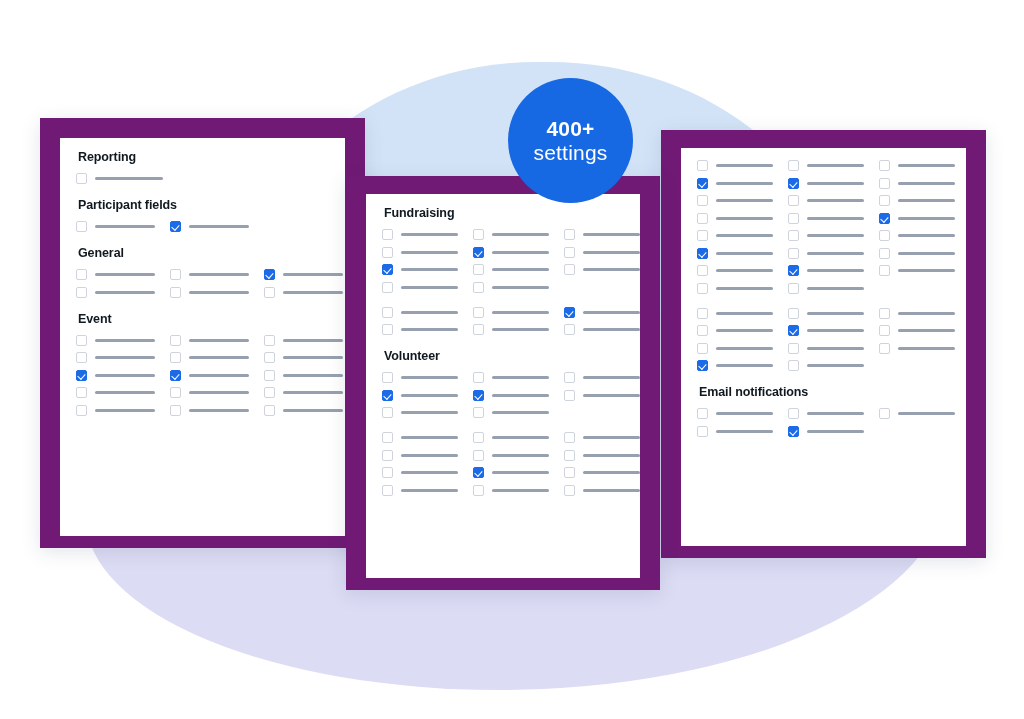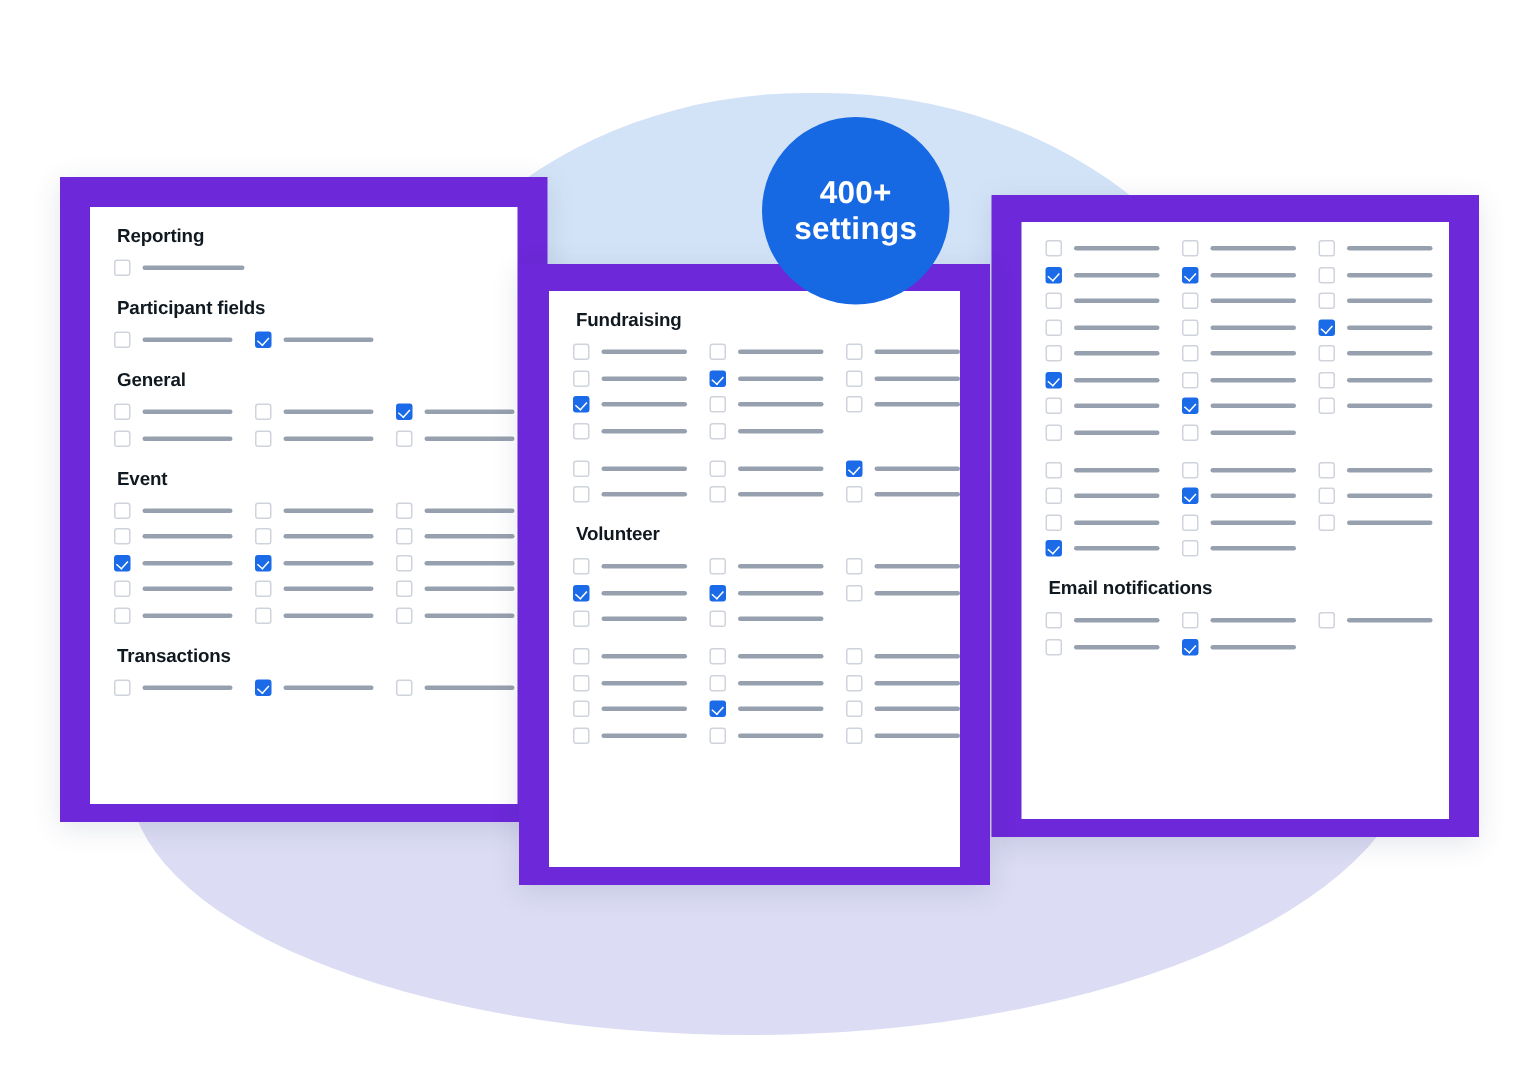--- a/index.html
+++ b/index.html
@@ -36,21 +36,21 @@
     top: 300px;
     width: 860px;
     height: 390px;
     background: #dcdcf4;
     border-radius: 46% 54% 52% 48% / 56% 48% 52% 44%;
   }
 
   
   .card {
     position: absolute;
-    background: #6d28d9;
+    background: #701a75;
     box-shadow: 0 4px 18px rgba(40, 55, 90, 0.13);
   }
   .card-inner {
     position: absolute;
     background: #ffffff;
     overflow: hidden;
   }
 
   #card-left       { left: 40px;  top: 118px; width: 325px; height: 430px; }
   #card-left .card-inner   { left: 20px; top: 20px; right: 20px; bottom: 12px; }
@@ -135,21 +135,21 @@
     border-radius: 50%;
     background: #1668e3;
     display: flex;
     flex-direction: column;
     align-items: center;
     justify-content: center;
     color: #ffffff;
     line-height: 1.12;
   }
   #badge .l1 { font-size: 21px; font-weight: bold; letter-spacing: 0.2px; }
-  #badge .l2 { font-size: 21px; font-weight: bold; letter-spacing: 0.2px; }
+  #badge .l2 { font-size: 21px; font-weight: normal; letter-spacing: 0.2px; }
 </style>
 </head>
 <body>
 
 <div id="stage">
 
   <div class="blob" id="blob-blue"></div>
   <div class="blob" id="blob-purple"></div>
 
   <div class="card" id="card-left">
@@ -266,37 +266,20 @@
                 <span class="bar" style="width: 60px;"></span>
               </div>
             </div>
             <div class="row">
               <div class="cell">
                 <span class="cbx"></span>
                 <span class="bar" style="width: 60px;"></span>
               </div>
               <div class="cell">
                 <span class="cbx"></span>
-                <span class="bar" style="width: 60px;"></span>
-              </div>
-              <div class="cell">
-                <span class="cbx"></span>
-                <span class="bar" style="width: 60px;"></span>
-              </div>
-            </div>
-          </div>
-          <div class="section">
-            <div class="section-title">Transactions</div>
-            <div class="row">
-              <div class="cell">
-                <span class="cbx"></span>
-                <span class="bar" style="width: 60px;"></span>
-              </div>
-              <div class="cell">
-                <span class="cbx on"></span>
                 <span class="bar" style="width: 60px;"></span>
               </div>
               <div class="cell">
                 <span class="cbx"></span>
                 <span class="bar" style="width: 60px;"></span>
               </div>
             </div>
           </div>
         </div>
     </div>

